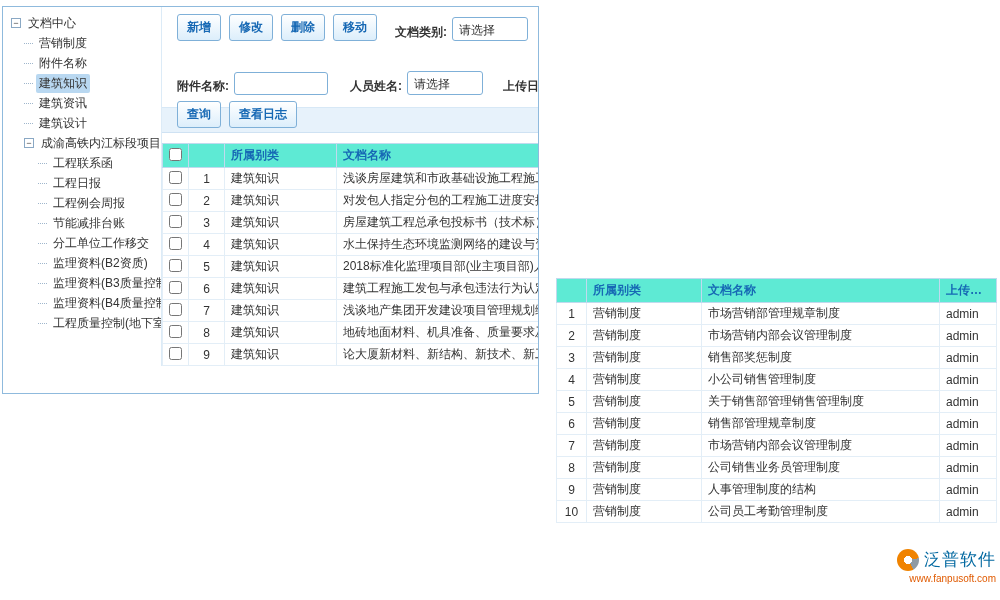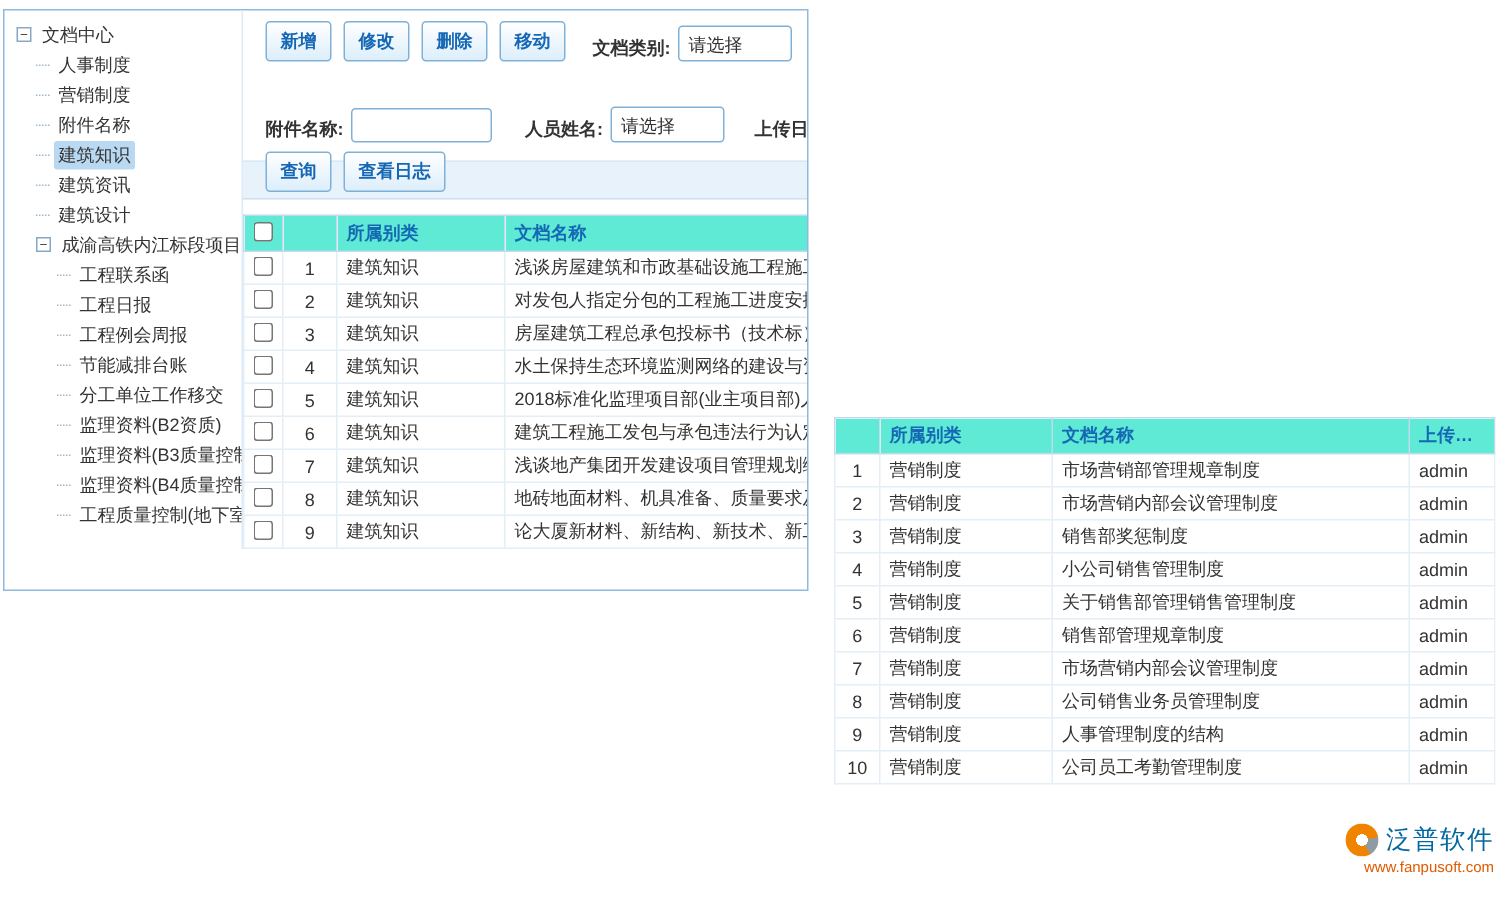--- a/index.html
+++ b/index.html
@@ -95,24 +95,20 @@
 <div class="window1">
 
   <div class="win-body">
     <div class="tree">
         <div class="tree-item lvl0">
           <span class="expand">−</span>
           <span class="lbl">文档中心</span>
         </div>
         <div class="tree-item lvl1">
           <span class="dash"></span>
-          <span class="lbl">人事制度</span>
-        </div>
-        <div class="tree-item lvl1">
-          <span class="dash"></span>
           <span class="lbl">营销制度</span>
         </div>
         <div class="tree-item lvl1">
           <span class="dash"></span>
           <span class="lbl">附件名称</span>
         </div>
         <div class="tree-item lvl1 selected">
           <span class="dash"></span>
           <span class="lbl">建筑知识</span>
         </div>

